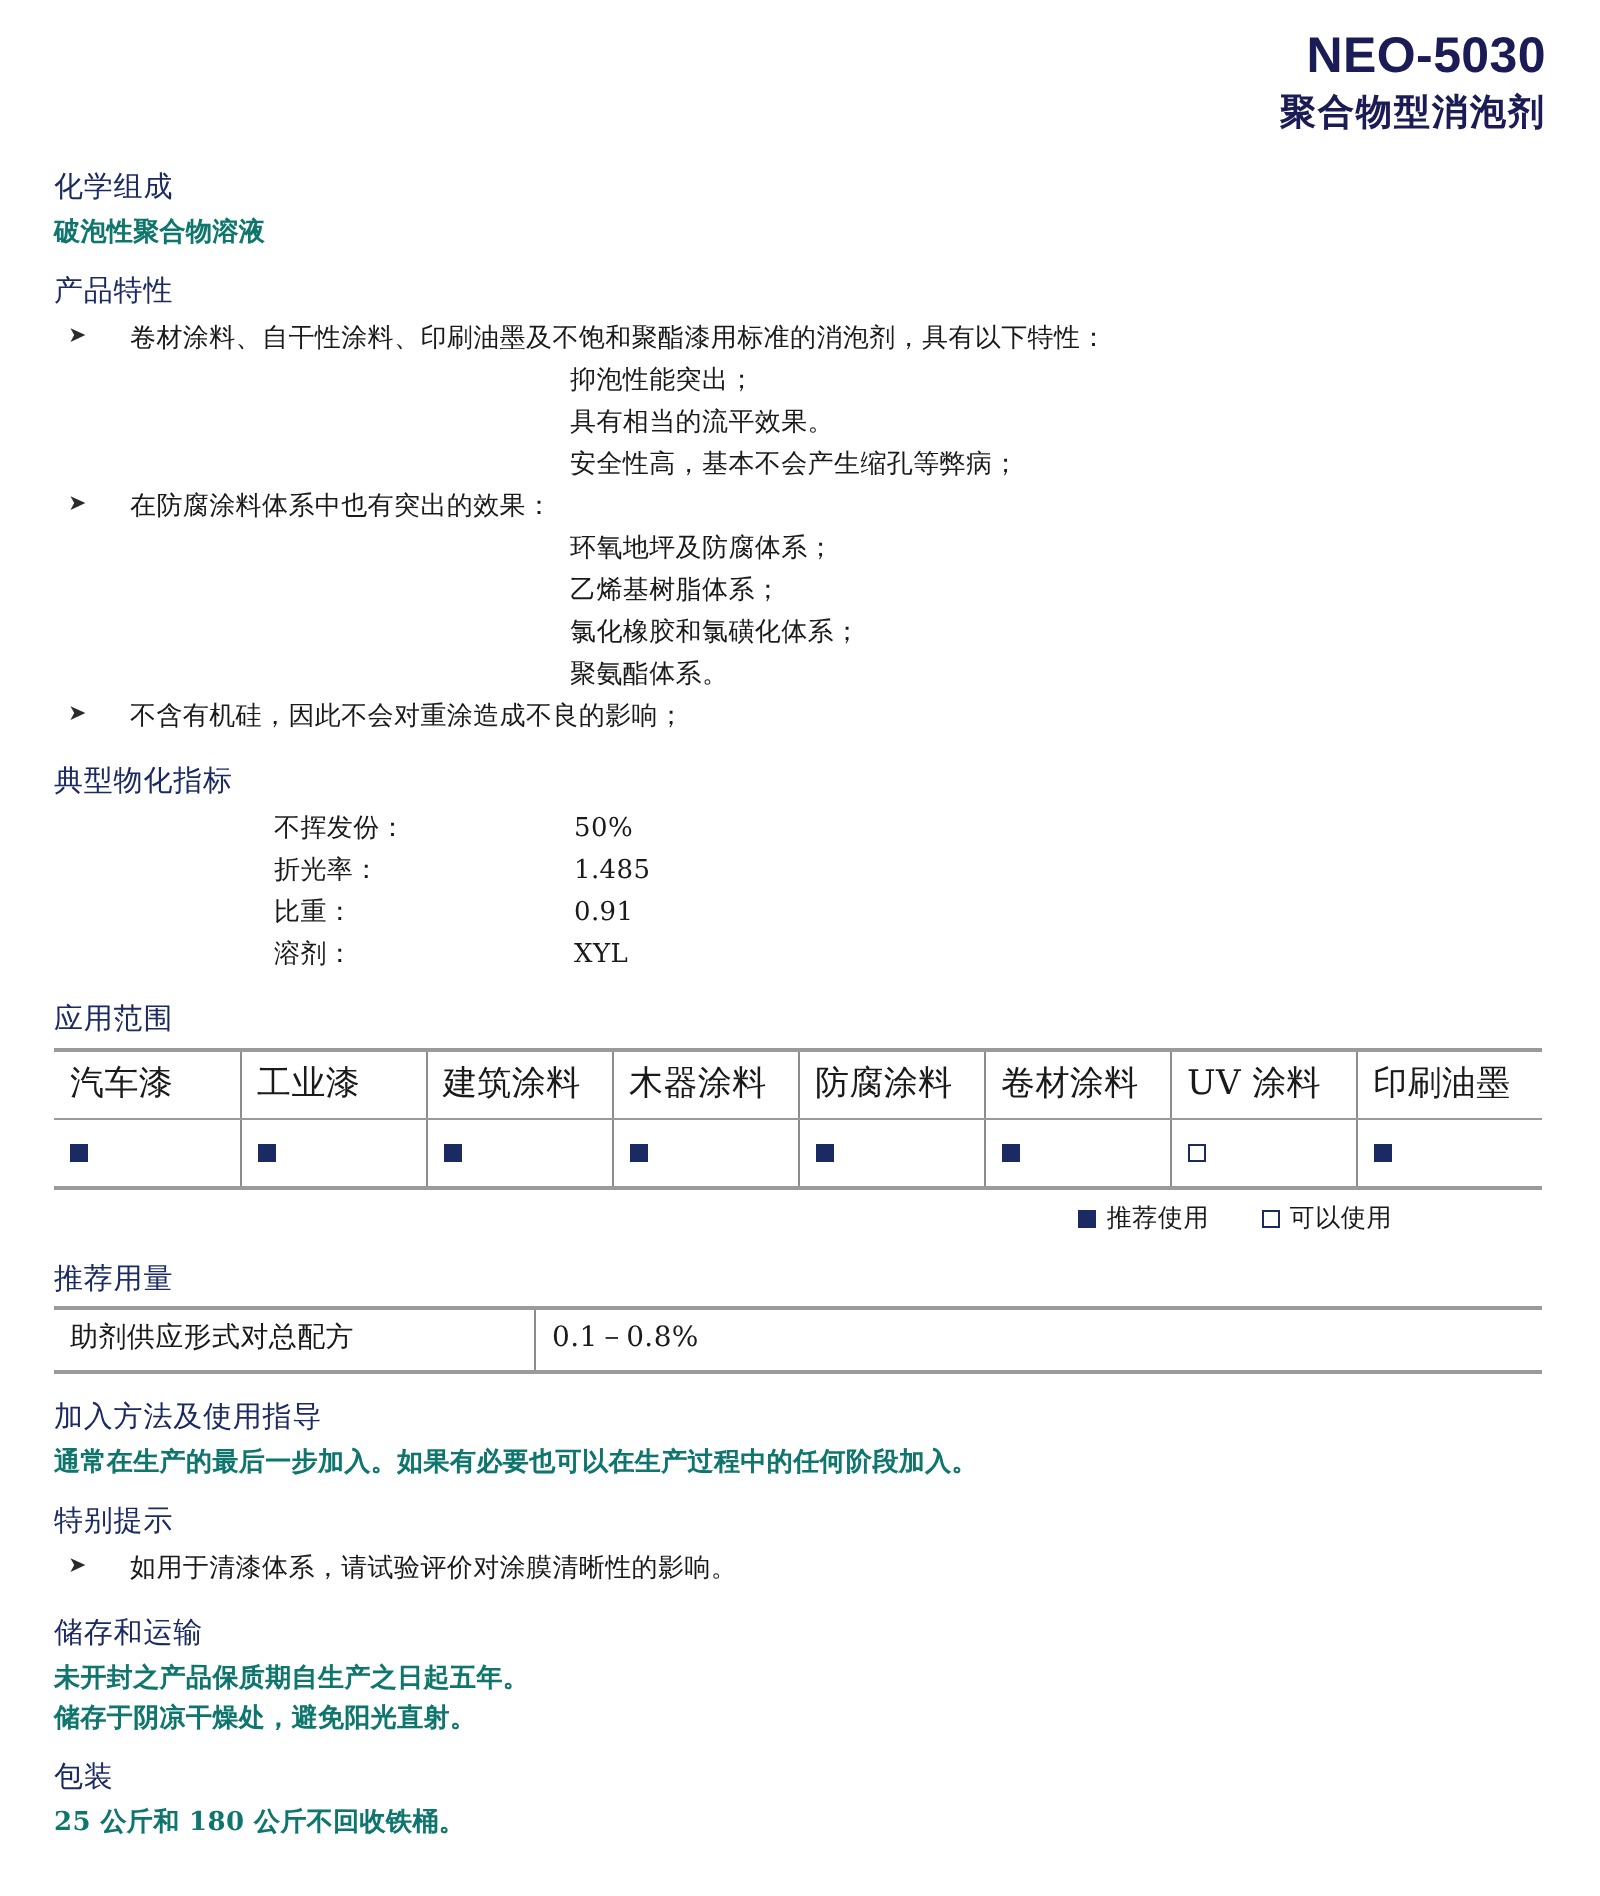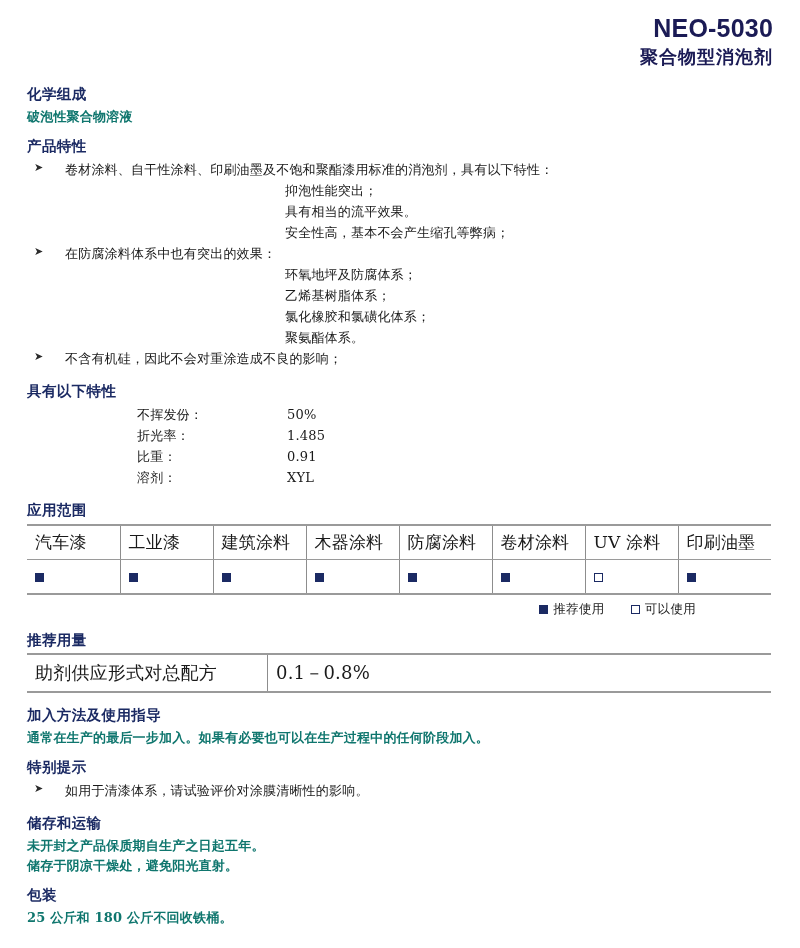--- a/index.html
+++ b/index.html
@@ -48,21 +48,21 @@
 
   
   .content {
     padding: 0 30px 0 27px;
     margin-top: 16px;
   }
 
   h2.sec-head {
     font-family: "DejaVu Serif", "Liberation Serif", serif;
     font-size: 14.5px;
-    font-weight: bold;
+    font-weight: normal;
     color: #1b2a63;
     margin: 0 0 3px 0;
     line-height: 1.3;
     letter-spacing: 0.4px;
   }
   .sec {
     margin-bottom: 13px;
   }
   .body-text {
     font-size: 13px;
@@ -195,21 +195,21 @@
   table.dosetable {
     border-collapse: collapse;
     width: 744px;
     table-layout: fixed;
     margin-top: 4px;
   }
   table.dosetable td {
     border-top: 2px solid #9a9a9a;
     border-bottom: 2px solid #9a9a9a;
     padding: 4px 0 5px 8px;
-    font-size: 18px;
+    font-size: 14px;
     line-height: 1.5;
     letter-spacing: 0.2px;
     height: 20px;
   }
   table.dosetable td.dose-val {
     border-left: 1px solid #8d8d8d;
   }
 
   .tight { margin-bottom: 10px; }
 </style>
@@ -263,21 +263,21 @@
           <div class="bullet-row">
             <span class="bullet-mark">➤</span>
             <span class="bullet-text">不含有机硅，因此不会对重涂造成不良的影响；</span>
           </div>
         </li>
 
       </ul>
     </div>
 
     <div class="sec">
-      <h2 class="sec-head">具有以下特性</h2>
+      <h2 class="sec-head">典型物化指标</h2>
       <ul class="spec-list">
         <li class="spec-row">
           <span class="spec-key">不挥发份：</span>
           <span class="spec-val">50%</span>
         </li>
         <li class="spec-row">
           <span class="spec-key">折光率：</span>
           <span class="spec-val">1.485</span>
         </li>
         <li class="spec-row">

